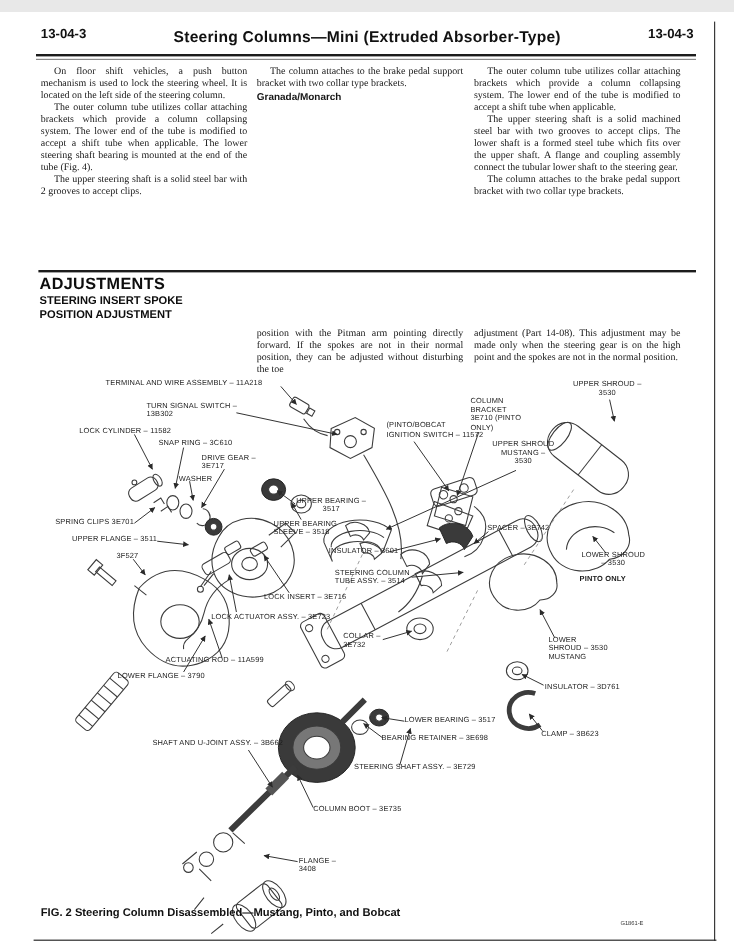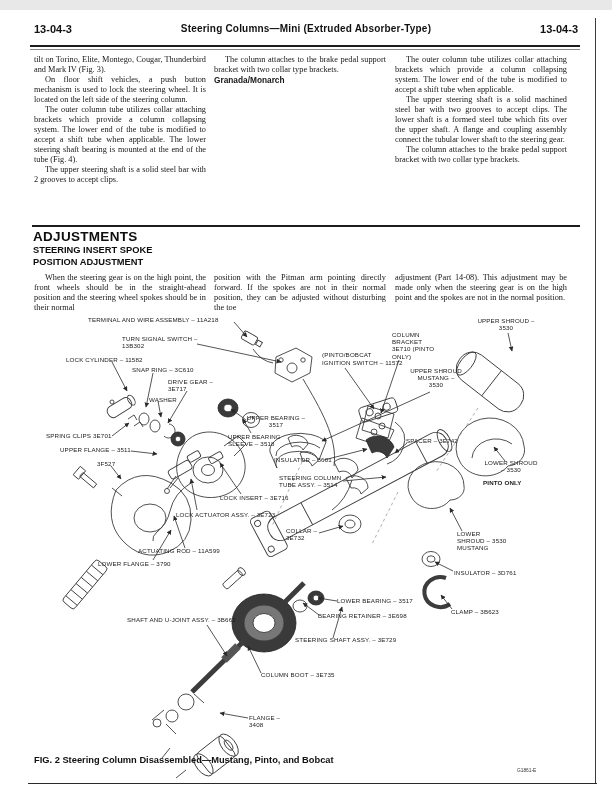--- a/index.html
+++ b/index.html
@@ -1,21 +1,21 @@
 <!DOCTYPE html>
 <html><head>
 <meta charset="utf-8">
 <style>
   html,body{margin:0;padding:0;background:#e8e8e8;}
   .page{position:relative;width:612px;height:792px;margin:10px auto;background:#fff;
         font-family:"Liberation Serif",serif;color:#161616;overflow:hidden;}
   .art{position:absolute;left:0;top:0;width:612px;height:792px;}
   .hdr{position:absolute;top:13px;font:bold 11px "Liberation Sans",sans-serif;color:#111;}
   .hdr-left{left:34px;}
-  .hdr-title{left:0;width:612px;text-align:center;font-size:10px;letter-spacing:.2px;}
+  .hdr-title{left:0;width:612px;text-align:center;font-size:13px;letter-spacing:.2px;}
   .hdr-right{right:34px;}
   .rule{position:absolute;background:#1c1c1c;}
   .rule-header{left:30px;top:35px;width:550px;height:2px;}
   .rule-header2{left:30px;top:39px;width:550px;height:.5px;background:#8a8a8a;}
   .rule-mid{left:32px;top:215px;width:548px;height:1.6px;}
   .border-right{left:595px;top:8px;width:1.2px;height:766px;background:#3a3a3a;}
   .border-bottom{left:28px;top:773px;width:569px;height:1.4px;background:#2a2a2a;}
   .col{position:absolute;top:45px;width:172px;}
   .colA{left:34px;}.colB{left:214px;}.colC{left:395px;}
   .col p, .adj p{margin:0;font-size:8.3px;line-height:10px;text-align:justify;}
@@ -202,42 +202,38 @@
     </g>
   </svg>
 
   <div class="hdr hdr-left">13-04-3</div>
   <div class="hdr hdr-title">Steering Columns—Mini (Extruded Absorber-Type)</div>
   <div class="hdr hdr-right">13-04-3</div>
   <div class="rule rule-header"></div>
   <div class="rule rule-header2"></div>
 
   <div class="col colA">
-    <p>tilt on Torino, Elite, Montego, Cougar, Thunderbird and Mark IV (Fig. 3).</p>
     <p class="ind">On floor shift vehicles, a push button mechanism is used to lock the steering wheel. It is located on the left side of the steering column.</p>
     <p class="ind">The outer column tube utilizes collar attaching brackets which provide a column collapsing system. The lower end of the tube is modified to accept a shift tube when applicable. The lower steering shaft bearing is mounted at the end of the tube (Fig. 4).</p>
     <p class="ind">The upper steering shaft is a solid steel bar with 2 grooves to accept clips.</p>
   </div>
   <div class="col colB">
     <p class="ind">The column attaches to the brake pedal support bracket with two collar type brackets.</p>
     <p class="subhead">Granada/Monarch</p>
   </div>
   <div class="col colC">
     <p class="ind">The outer column tube utilizes collar attaching brackets which provide a column collapsing system. The lower end of the tube is modified to accept a shift tube when applicable.</p>
     <p class="ind">The upper steering shaft is a solid machined steel bar with two grooves to accept clips. The lower shaft is a formed steel tube which fits over the upper shaft. A flange and coupling assembly connect the tubular lower shaft to the steering gear.</p>
     <p class="ind">The column attaches to the brake pedal support bracket with two collar type brackets.</p>
   </div>
 
   <div class="rule rule-mid"></div>
 
   <div class="sec-title">ADJUSTMENTS</div>
   <div class="sec-sub">STEERING INSERT SPOKE POSITION ADJUSTMENT</div>
-  <div class="adj adjA">
-    <p class="ind">When the steering gear is on the high point, the front wheels should be in the straight-ahead position and the steering wheel spokes should be in their normal</p>
-  </div>
   <div class="adj adjB">
     <p>position with the Pitman arm pointing directly forward. If the spokes are not in their normal position, they can be adjusted without disturbing the toe</p>
   </div>
   <div class="adj adjC">
     <p>adjustment (Part 14-08). This adjustment may be made only when the steering gear is on the high point and the spokes are not in the normal position.</p>
   </div>
 
   <div class="lbl" style="left:88px;top:306px;">TERMINAL AND WIRE ASSEMBLY – 11A218</div>
   <div class="lbl w" style="left:122px;top:325px;width:84px;">TURN SIGNAL SWITCH – 13B302</div>
   <div class="lbl" style="left:66px;top:346px;">LOCK CYLINDER – 11582</div>

